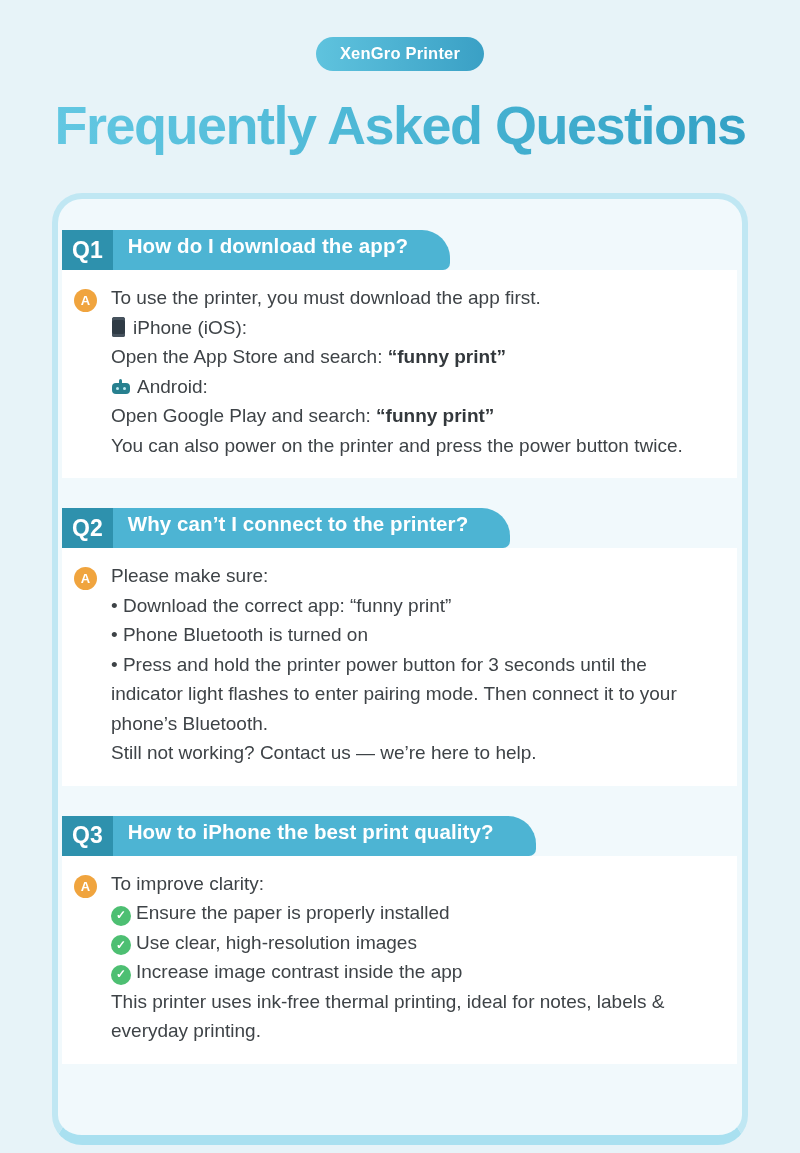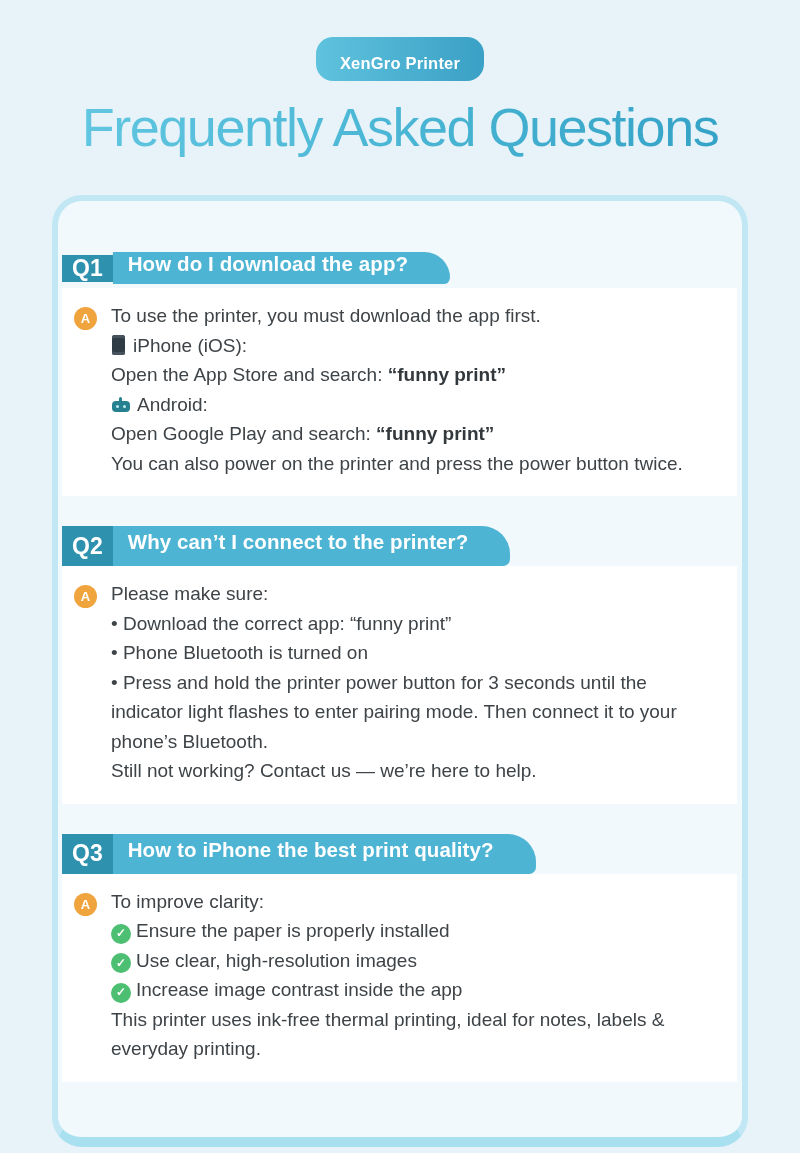--- a/index.html
+++ b/index.html
@@ -16,49 +16,49 @@
   }
   
   .brand-wrap { text-align:center; padding-top:37px; }
   .brand-pill {
     display:inline-block;
     background:linear-gradient(90deg,#5fc3de,#3aa0c5);
     color:#ffffff;
     font-weight:bold;
     font-size:16.5px;
     letter-spacing:.2px;
-    padding:17px 24px 8px;
+    padding:7px 24px 8px;
     border-radius:17px;
   }
   
   .page-title {
-    margin-top:15px;
+    margin-top:23px;
     text-align:center;
     font-size:54px;
-    font-weight:normal;
+    font-weight:bold;
     letter-spacing:-1.5px;
     background:linear-gradient(90deg,#66cae4 0%,#4db8d6 45%,#2f9ec3 100%);
     -webkit-background-clip:text;
     background-clip:text;
     -webkit-text-fill-color:transparent;
     color:#3fb0d0;
   }
   
   .panel {
     margin:37px 52px 0;
     height:952px;
     background:#f1f9fc;
     border:6px solid #c0e7f3;
     border-bottom:10px solid #a9e0f0;
     border-radius:30px;
     padding:31px 5px 40px 4px;
   }
   
   .faq-header { display:flex; height:40px; margin-top:30px; }
-  .faq-header.first { margin-top:16px;align-items:center; }
+  .faq-header.first { margin-top:0; }
   .q-badge {
     background:#2e91ad;
     color:#fff;
     font-weight:bold;
     font-size:23px;
     display:flex; align-items:center; justify-content:center;
     padding:0 10px;
     min-width:48px;
   }
   .q-pill {

